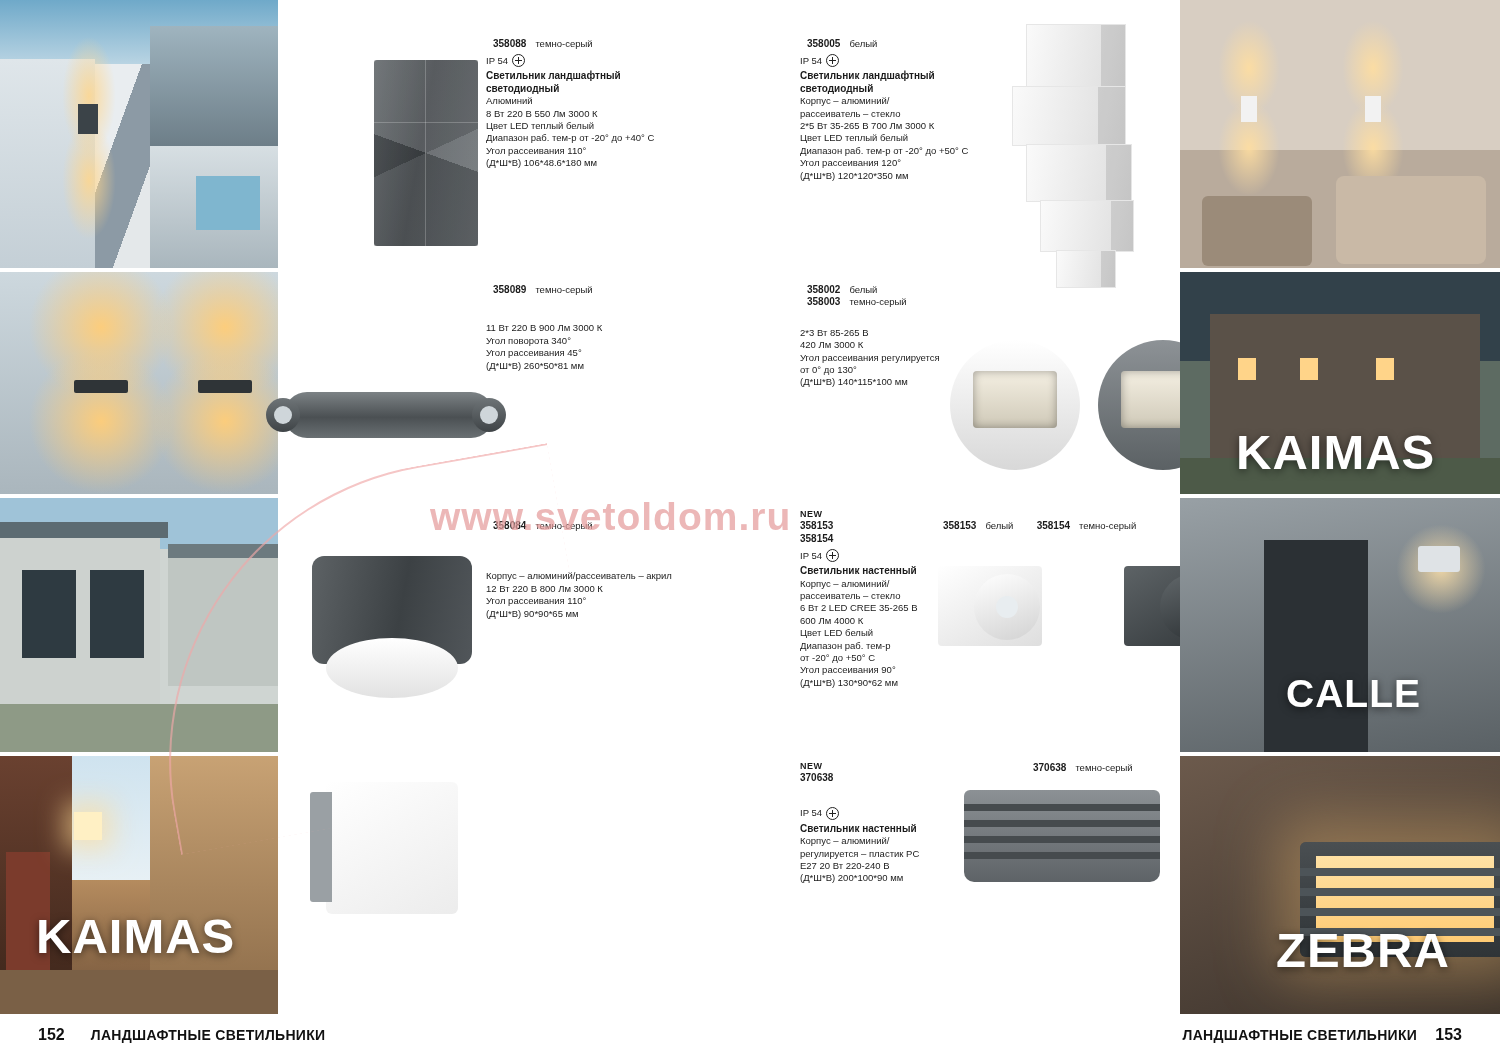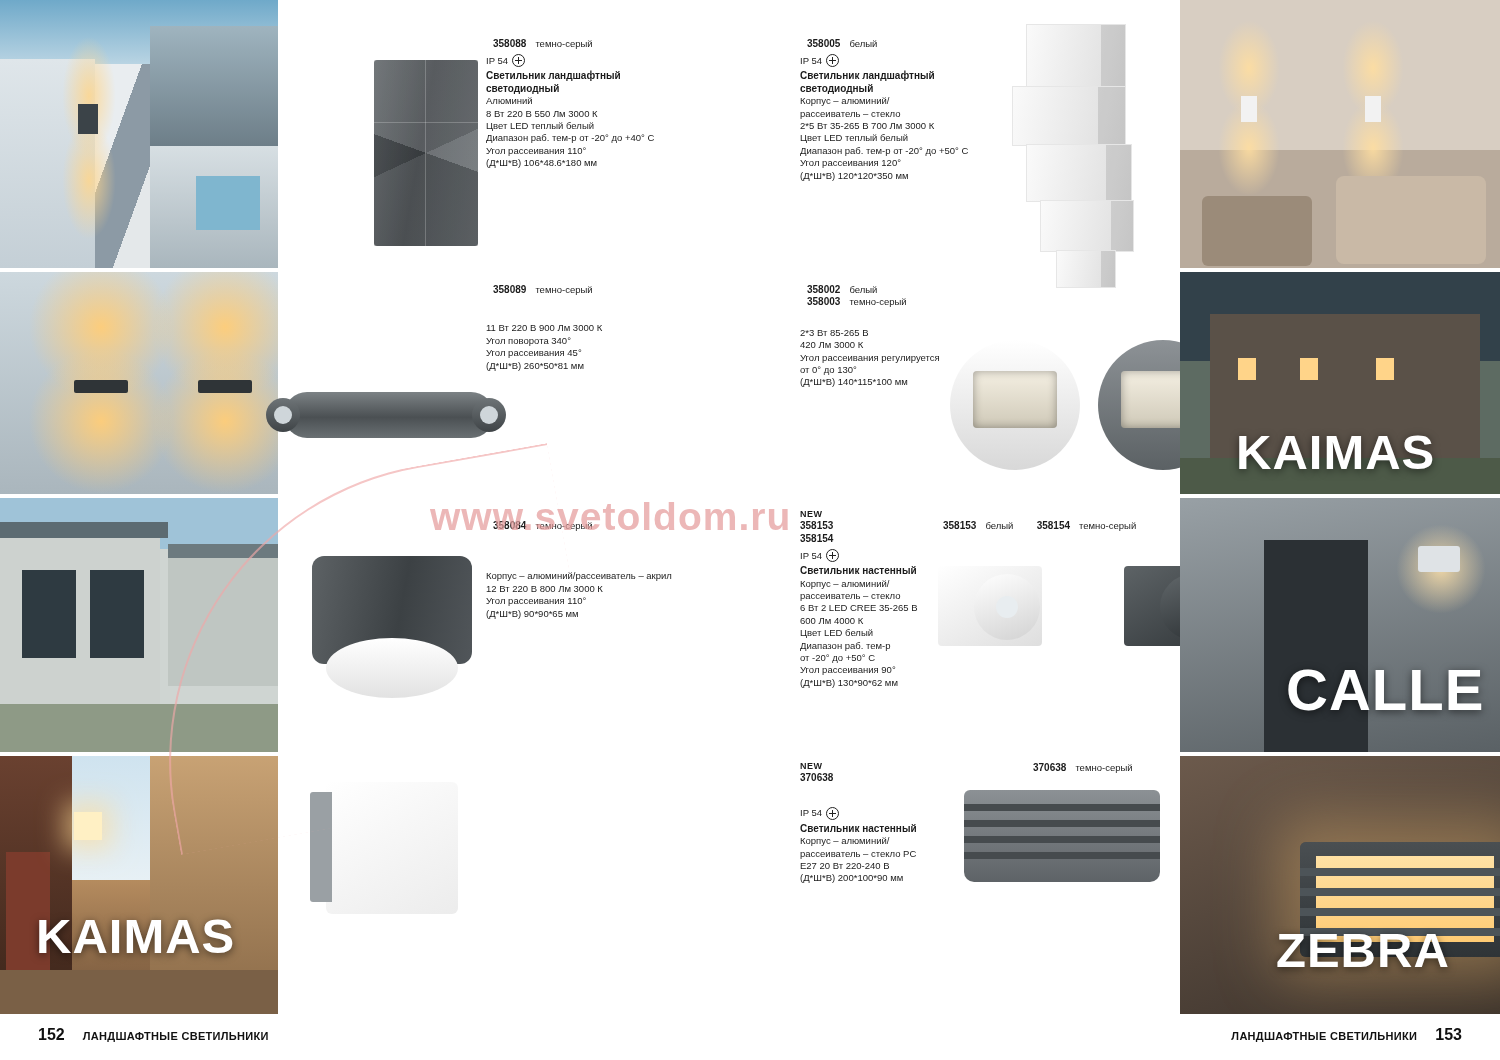--- a/index.html
+++ b/index.html
@@ -26,21 +26,21 @@
   .new{font-weight:bold;font-size:9px;letter-spacing:.5px;}
 
   .ip{display:flex;align-items:center;gap:4px;margin:4px 0 3px 0;font-size:9.5px;}
   .ipmark{width:11px;height:11px;border:1px solid #222;border-radius:50%;position:relative;display:inline-block;}
   .ipmark:before{content:"";position:absolute;left:2px;top:5px;width:7px;height:1px;background:#222;}
   .ipmark:after{content:"";position:absolute;left:5px;top:2px;width:1px;height:7px;background:#222;}
 
   
   .footer{position:absolute;bottom:16px;font-size:11px;color:#111;}
   .pageno{font-weight:bold;font-size:16px;}
-  .ftxt{font-weight:bold;font-size:11px;letter-spacing:.3px;}
+  .ftxt{font-weight:bold;font-size:14px;letter-spacing:.3px;margin-left:8px;}
 
   
   .wm{
     position:absolute;left:430px;top:495px;width:700px;
     font-size:39px;font-weight:bold;color:#e59c9c;opacity:.72;
     letter-spacing:1px;
     font-family:"Liberation Sans", sans-serif;
     pointer-events:none;
   }
   .wm-arc{
@@ -344,21 +344,21 @@
     <div class="round" style="right:2px;top:8px;width:66px;height:66px;">
         <div class="lens2" style="left:22px;top:22px;"></div>
       </div>
   </div>
 
   <div class="photo ph-door" style="left:1180px;top:498px;width:320px;height:254px;">
     <div style="position:absolute;left:0;top:0;width:100%;height:100%;background:linear-gradient(170deg,#98a0a5,#5a6165);"></div>
     <div class="dr" style="left:84px;top:42px;width:104px;height:212px;"></div>
     <div class="gl" style="left:216px;top:26px;width:90px;height:90px;"></div>
     <div style="position:absolute;left:238px;top:48px;width:42px;height:26px;background:#dfe3e6;border-radius:3px;"></div>
-    <div class="cap" style="left:106px;top:158px;font-size:58px;text-shadow:0 2px 8px rgba(0,0,0,.55);text-align:center;">CALLE</div>
+    <div class="cap" style="left:106px;top:174px;font-size:39px;text-shadow:0 2px 8px rgba(0,0,0,.55);text-align:center;">CALLE</div>
   </div>
 
   <div class="photo ph-street" style="left:0;top:756px;width:278px;height:258px;">
     <div class="sky2"></div>
     <div style="position:absolute;left:0;top:0;width:26%;height:100%;background:linear-gradient(180deg,#6a4130,#3c251a);"></div>
     <div style="position:absolute;left:54%;top:0;width:46%;height:100%;background:linear-gradient(180deg,#c8a274,#8a6a48);"></div>
     <div class="door" style="left:6px;top:96px;width:44px;height:120px;"></div>
     <div style="position:absolute;left:74px;top:56px;width:28px;height:28px;background:#fff0c4;box-shadow:0 0 26px 10px rgba(255,220,150,.6);"></div>
     <div style="position:absolute;left:0;top:214px;width:100%;height:44px;background:#7a6046;"></div>
     <div class="cap" style="left:36px;top:152px;font-size:49px;text-shadow:0 2px 8px rgba(0,0,0,.55);">KAIMAS</div>
@@ -371,21 +371,21 @@
 
   <div class="txt" style="left:800px;top:760px;width:300px;">
     <div class="new">NEW</div>
     <div class="code">370638</div>
     <div class="ip" style="margin-top:22px;">
         <span>IP 54</span>
         <span class="ipmark"></span>
       </div>
     <div class="ttl">Светильник настенный</div>
     <div>Корпус – алюминий/</div>
-    <div>рассеиватель – стекло PC</div>
+    <div>регулируется – пластик PC</div>
     <div>E27    20 Вт    220-240 В</div>
     <div>(Д*Ш*В) 200*100*90 мм</div>
   </div>
 
   <div class="txt" style="left:1026px;top:762px;width:200px;">
     <div class="row"><span class="code">370638</span><span class="sp"></span><span>темно-серый</span></div>
   </div>
 
   <div class="prod p-zebra" style="left:964px;top:790px;">
     <div class="ln" style="top:14px;"></div>

